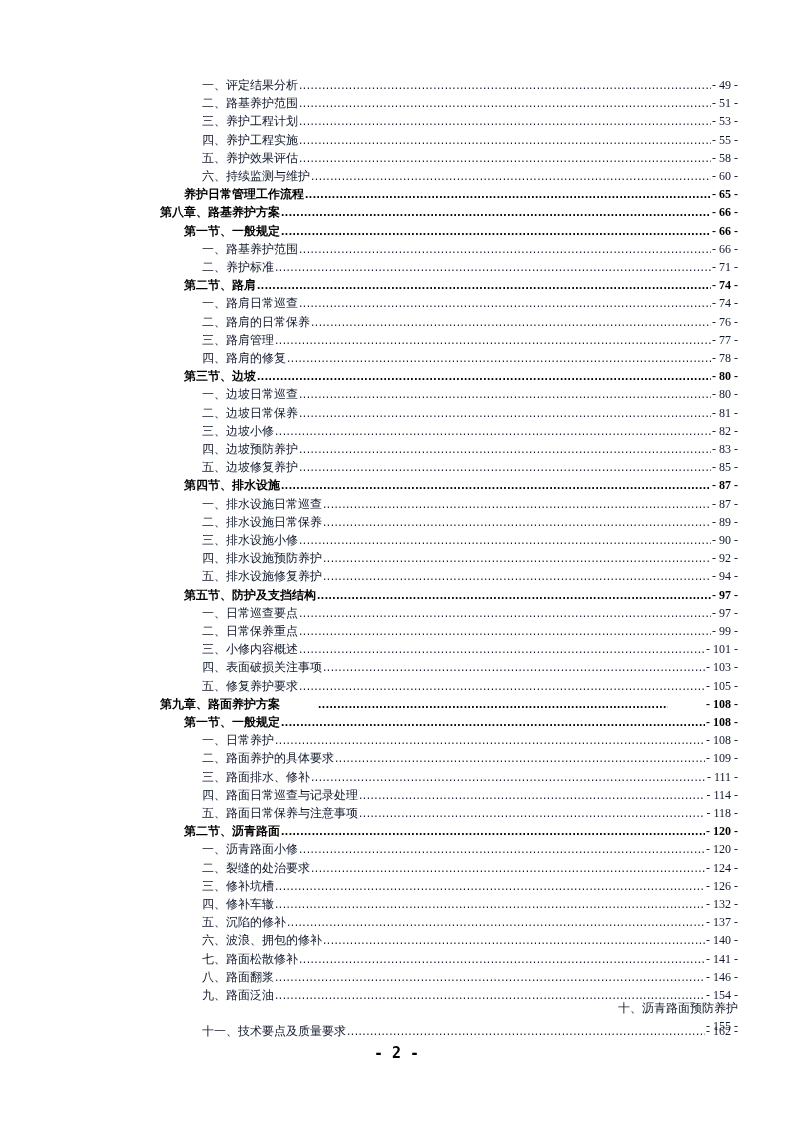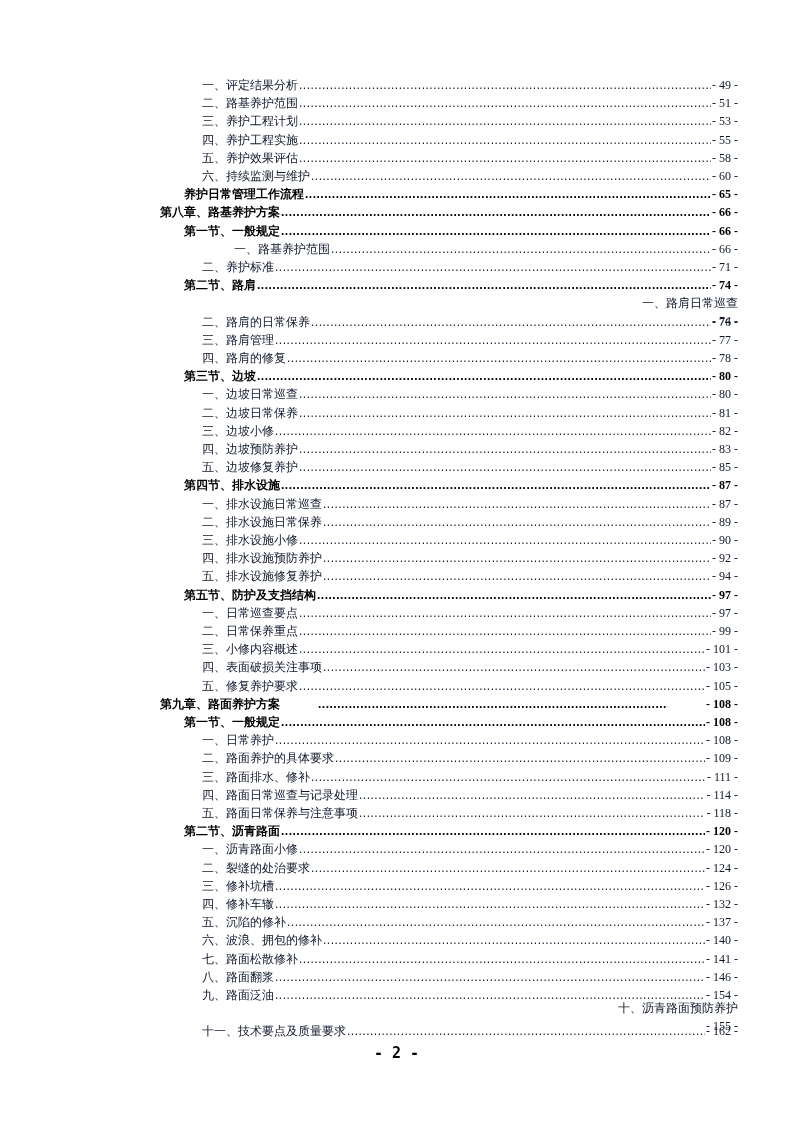--- a/index.html
+++ b/index.html
@@ -61,36 +61,36 @@
     <div class="row l0" style="top: 127.4px;">
       <span class="label">第八章、路基养护方案</span>
       <span class="dots"></span>
       <span class="page">- 66 -</span>
     </div>
     <div class="row l1" style="top: 145.6px;">
       <span class="label">第一节、一般规定</span>
       <span class="dots"></span>
       <span class="page">- 66 -</span>
     </div>
-    <div class="row l2" style="top: 163.8px; margin-left: 32px;">
+    <div class="row l2" style="top: 163.8px;">
       <span class="label">一、路基养护范围</span>
       <span class="dots"></span>
       <span class="page">- 66 -</span>
     </div>
     <div class="row l2" style="top: 182px;">
       <span class="label">二、养护标准</span>
       <span class="dots"></span>
       <span class="page">- 71 -</span>
     </div>
     <div class="row l1" style="top: 200.2px;">
       <span class="label">第二节、路肩</span>
       <span class="dots"></span>
       <span class="page">- 74 -</span>
     </div>
-    <div class="row l2" style="top: 218.4px; flex-direction: column;">
+    <div class="row l2" style="top: 218.4px;">
       <span class="label">一、路肩日常巡查</span>
       <span class="dots"></span>
       <span class="page">- 74 -</span>
     </div>
     <div class="row l2" style="top: 236.6px;">
       <span class="label">二、路肩的日常保养</span>
       <span class="dots"></span>
       <span class="page">- 76 -</span>
     </div>
     <div class="row l2" style="top: 254.8px;">

